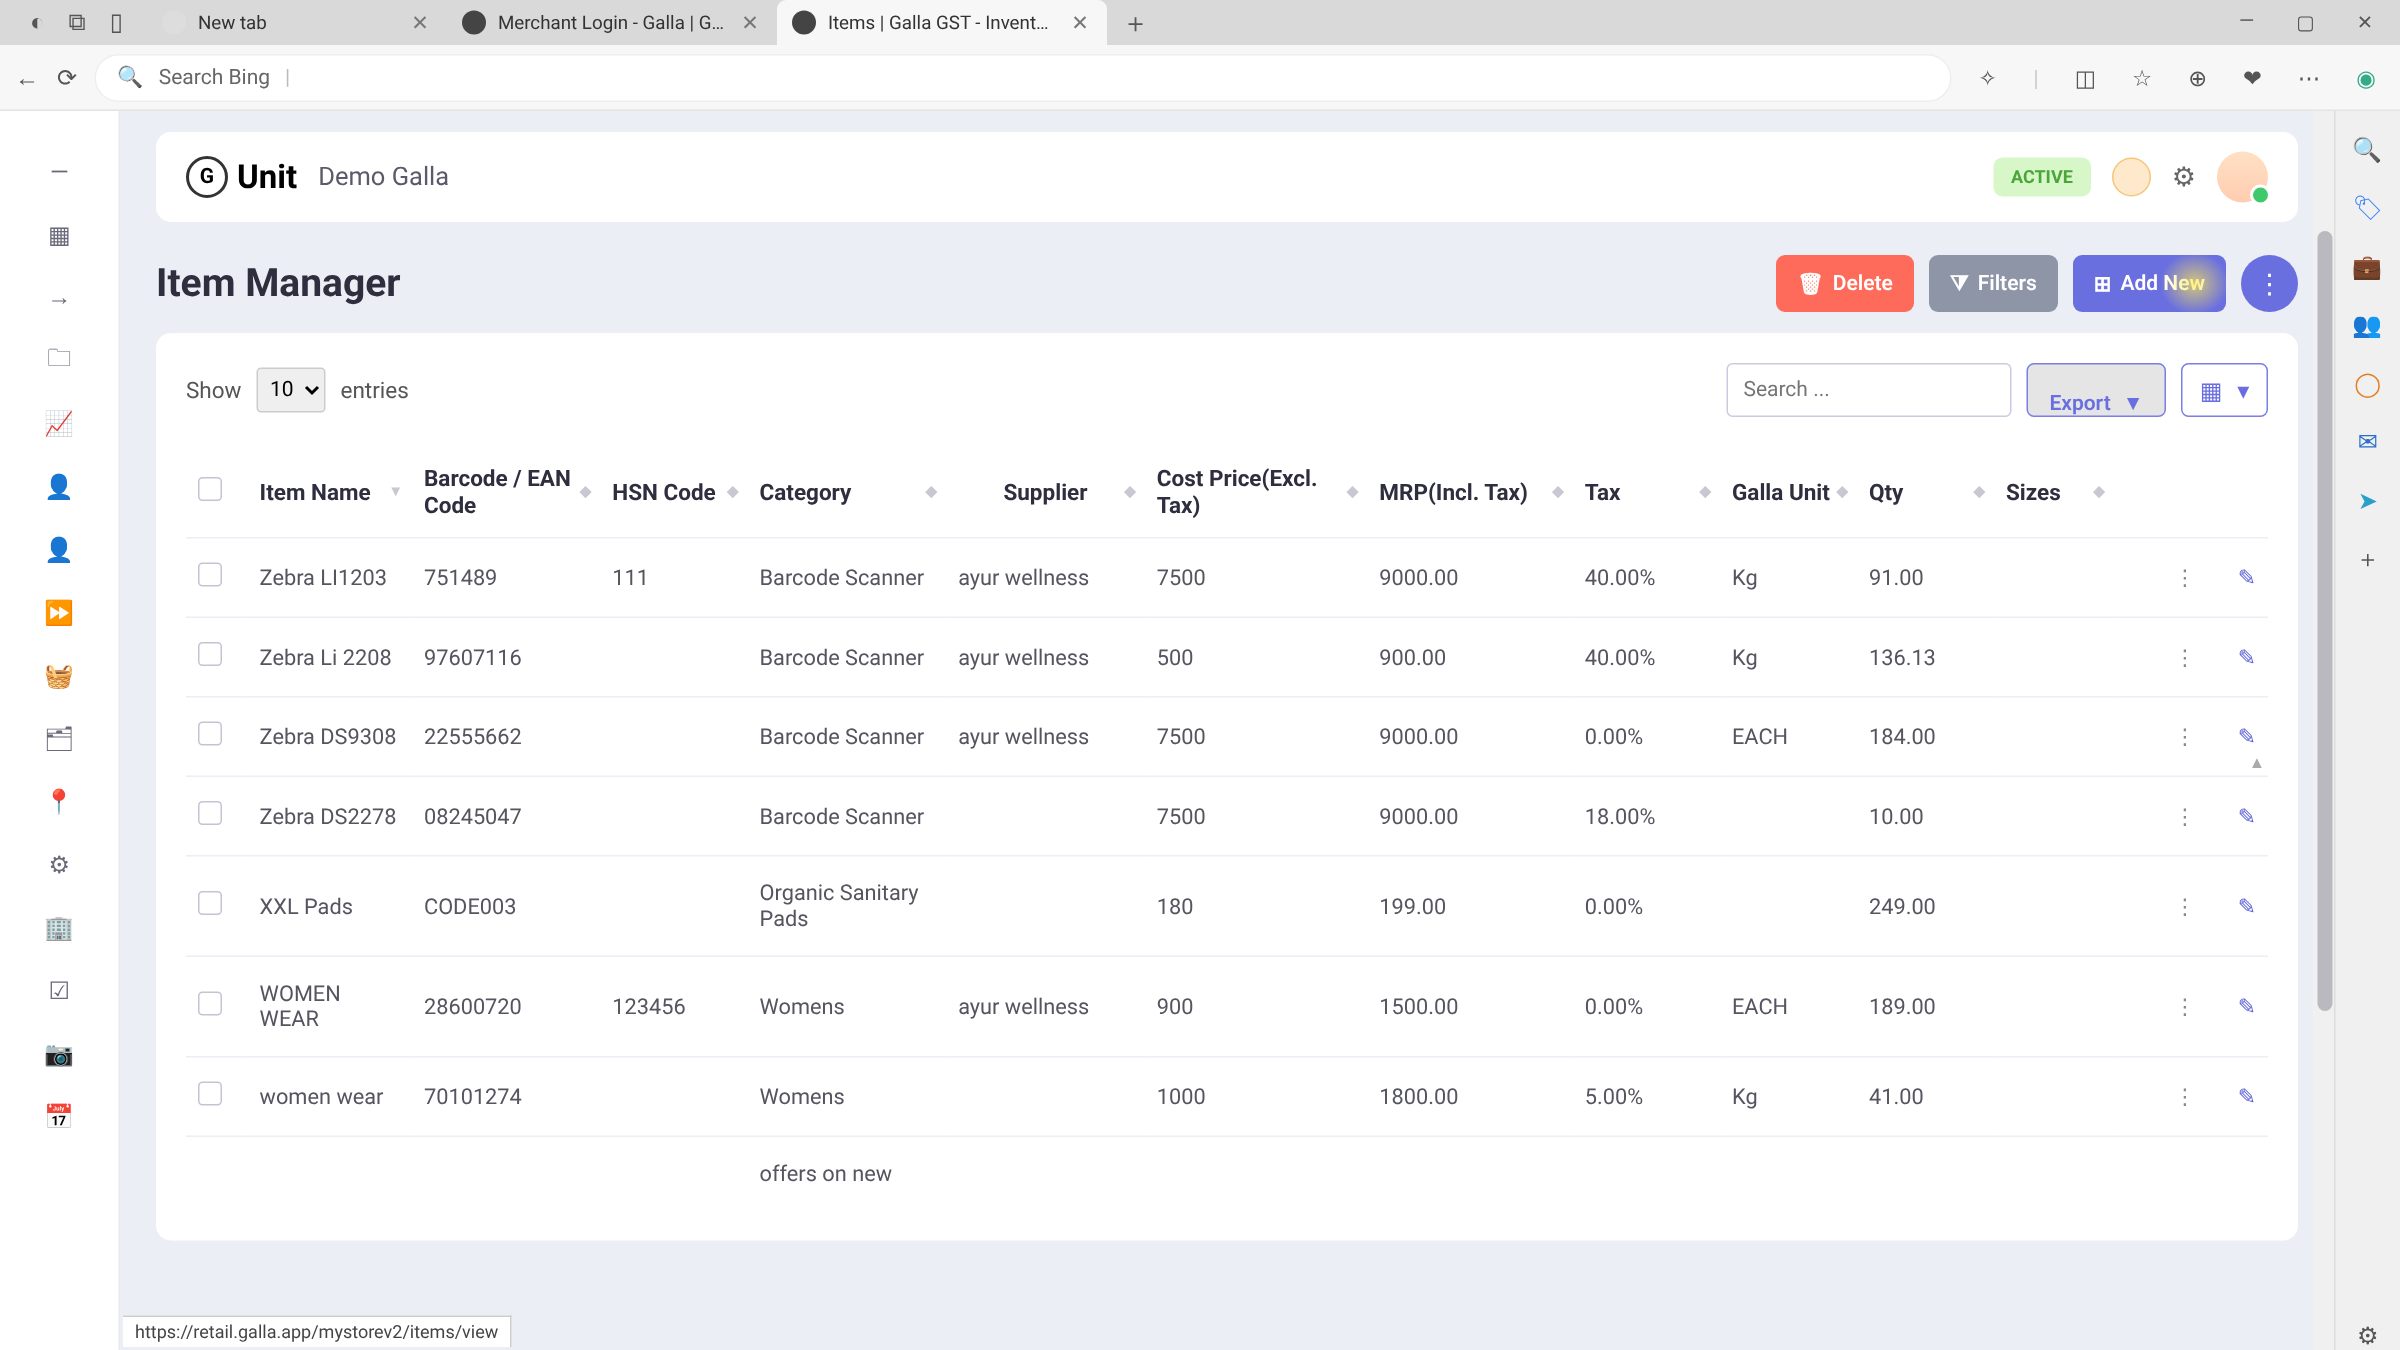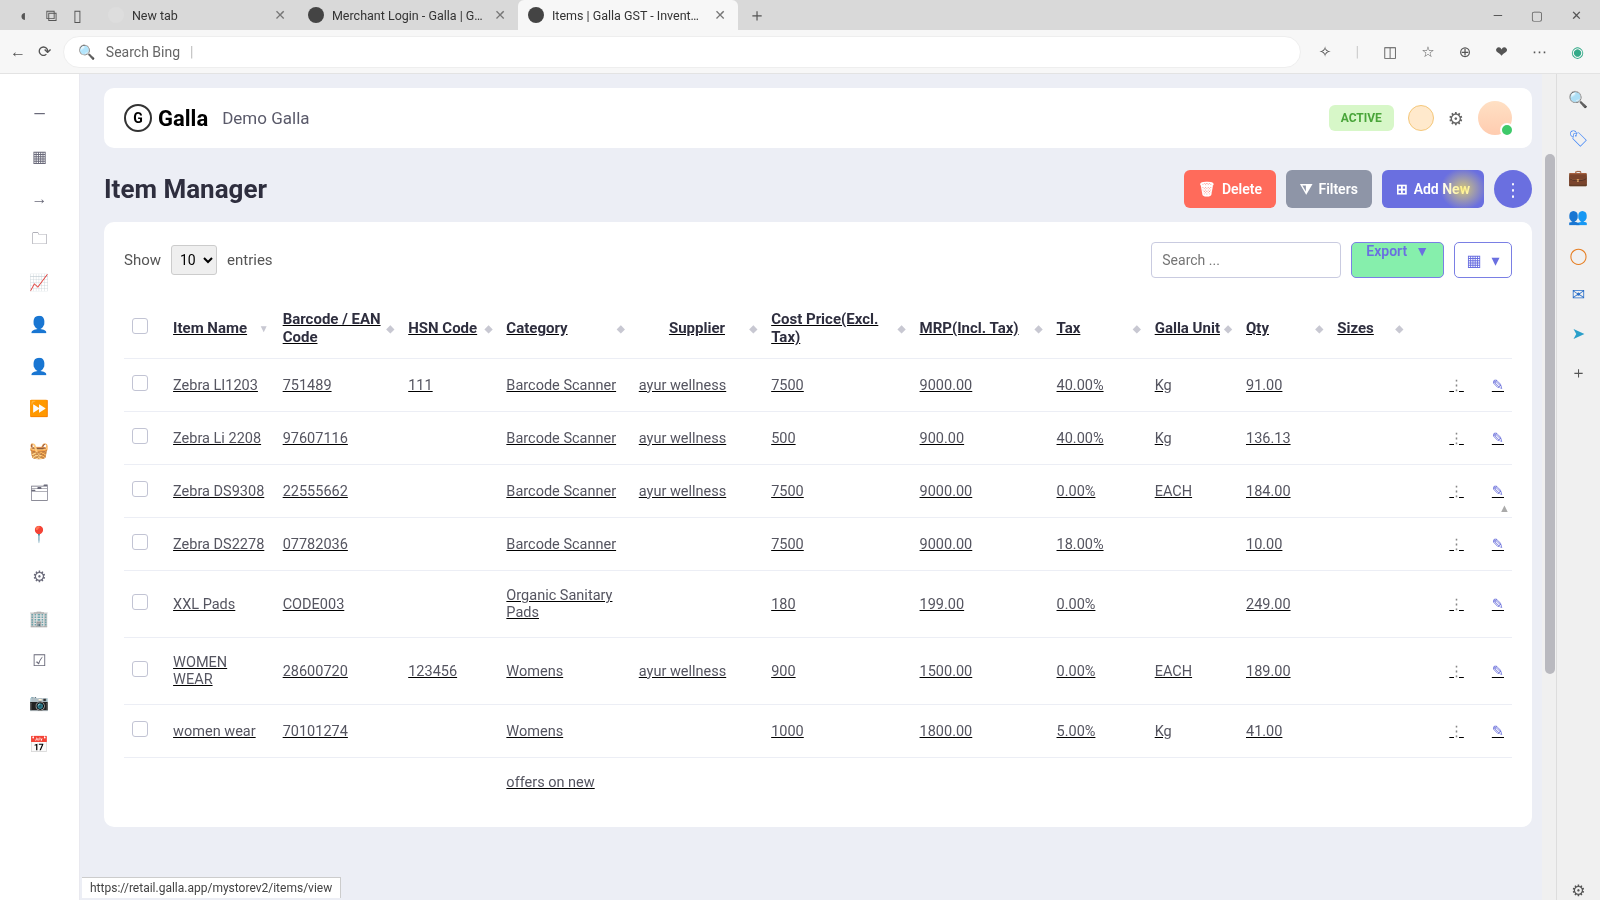--- a/index.html
+++ b/index.html
@@ -57,24 +57,24 @@
   .btn-add { background: #6a6fe0; position: relative; }
   .fab { width: 38px; height: 38px; border-radius: 50%; background: #6a6fe0; color: #fff; display: flex; align-items: center; justify-content: center; font-size: 18px; }
   .highlight { position: absolute; right: -2px; top: -2px; width: 46px; height: 42px; border-radius: 50%; background: radial-gradient(rgba(255,235,80,0.7), rgba(255,235,80,0) 70%); pointer-events: none; }
 
   .tablecard { background: #fff; border-radius: 10px; padding: 20px; position: relative; }
   .tabletools { display: flex; align-items: center; gap: 10px; }
   .showtxt { color: #555; font-size: 15px; }
   select.pagesize { height: 30px; border: 1px solid #ccc; border-radius: 3px; font-size: 14px; padding: 0 4px; }
   .tabletools .grow { flex: 1; }
   .searchbox { width: 190px; height: 36px; border: 1px solid #c9cbe0; border-radius: 4px; padding: 0 10px; font-size: 14px; }
-  .export { height: 36px; border: 1.5px solid #7a7fe4; color: #6a6fe0; border-radius: 5px; background: #86efac; padding: 0 14px; font-size: 14px; font-weight: 600; display: inline-flex; align-items: flex-start; gap: 8px; }
+  .export { height: 36px; border: 1.5px solid #7a7fe4; color: #6a6fe0; border-radius: 5px; background: #e5e5e5; padding: 0 14px; font-size: 14px; font-weight: 600; display: inline-flex; align-items: flex-end; gap: 8px; }
   .viewtoggle { height: 36px; width: 58px; border: 1.5px solid #7a7fe4; color: #6a6fe0; border-radius: 5px; background: #fff; display: inline-flex; align-items: center; justify-content: center; gap: 10px; }
 
-  table.data { width: 100%; border-collapse: collapse; margin-top: 20px; text-decoration: underline; }
+  table.data { width: 100%; border-collapse: collapse; margin-top: 20px; }
   table.data th { text-align: left; font-size: 15px; color: #2e2e3e; font-weight: 700; padding: 12px 8px; vertical-align: middle; position: relative; }
   table.data th .sort { color: #c8c8d2; font-size: 10px; position: absolute; right: 6px; top: 50%; transform: translateY(-50%); line-height: 7px; }
   table.data td { font-size: 14.5px; color: #555560; padding: 16px 8px; border-top: 1px solid #eceef5; vertical-align: middle; }
   .chk { width: 16px; height: 16px; border: 1.5px solid #c2c4d4; border-radius: 3px; display: inline-block; }
   .row-act { display: flex; gap: 28px; color: #6066d8; align-items: center; justify-content: flex-end; }
   .row-act .dots { color: #888; }
 
   .scrollhint { position: absolute; right: 22px; top: 280px; font-size: 11px; color: #aaa; }
 
   .status-url { position: absolute; left: 2px; bottom: 2px; background: #fff; border: 1px solid #ccc; border-bottom: none; border-left: none; font-size: 12px; color: #444; padding: 3px 8px; z-index: 50; }
@@ -158,21 +158,21 @@
       <div class="ic">☑</div>
       <div class="ic">📷</div>
       <div class="ic">📅</div>
     </div>
 
     <div class="content">
 
       <div class="topcard">
         <div class="logo">
           <span class="mark">G</span>
-          <span>Galla</span>
+          <span>Unit</span>
         </div>
         <span class="org">Demo Galla</span>
         <div class="grow"></div>
         <span class="badge-active">ACTIVE</span>
         <span class="coin"></span>
         <span class="gear">⚙</span>
         <span class="avatar"></span>
       </div>
 
       <div class="page-head">
@@ -289,21 +289,21 @@
                 <td>
                   <div class="row-act">
                     <span class="dots">⋮</span>
                     <span>✎</span>
                   </div>
                 </td>
               </tr>
               <tr>
                 <td><span class="chk"></span></td>
                 <td>Zebra DS2278</td>
-                <td>07782036</td>
+                <td>08245047</td>
                 <td></td>
                 <td>Barcode Scanner</td>
                 <td></td>
                 <td>7500</td>
                 <td>9000.00</td>
                 <td>18.00%</td>
                 <td></td>
                 <td>10.00</td>
                 <td></td>
                 <td>

